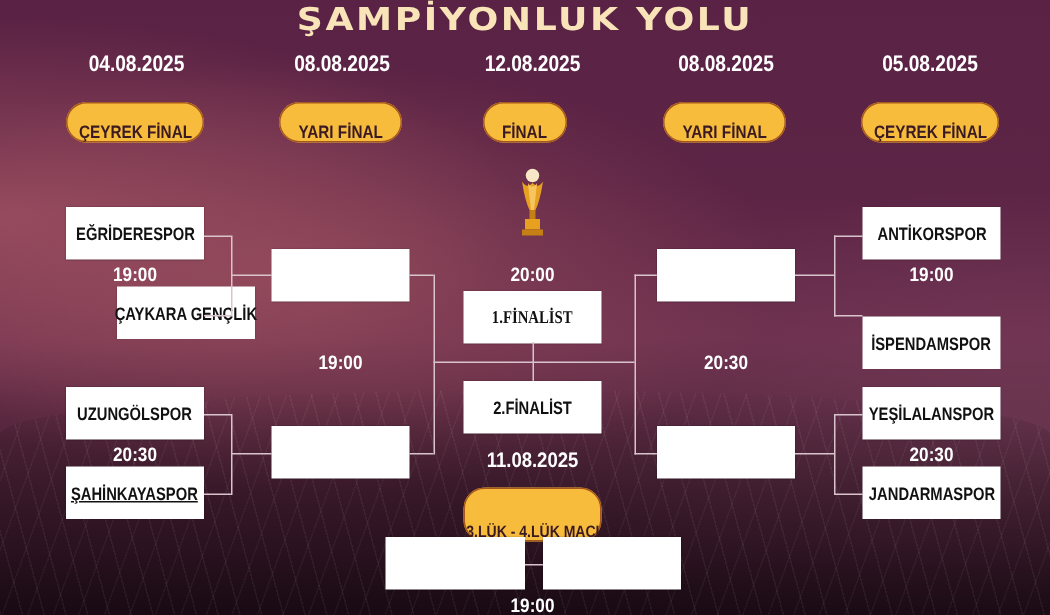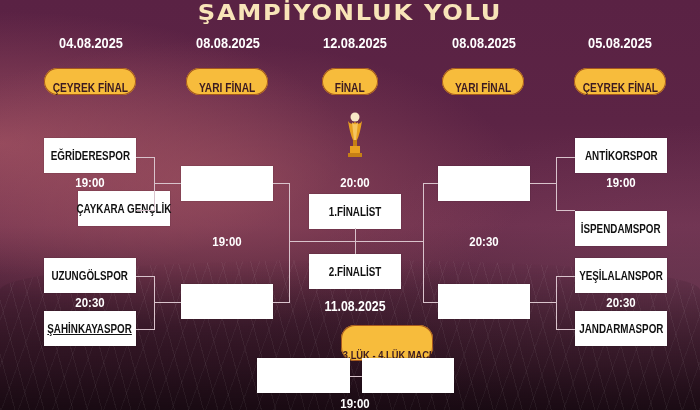--- a/index.html
+++ b/index.html
@@ -127,21 +127,21 @@
 <div class="box" style="left:181px; top:284px;">
     <span></span>
   </div>
 
 <div class="line" style="left:273px; top:183px; width:16px; height:1px;"></div>
 <div class="line" style="left:273px; top:302px; width:16px; height:1px;"></div>
 <div class="line" style="left:289px; top:183px; width:1px; height:120px;"></div>
 <div class="line" style="left:289px; top:241px; width:134px; height:1px;"></div>
 
 <div class="time" style="left:309px; top:175px;">20:00</div>
-<div class="box" style="left:309px; top:194px;">
+<div class="box" style="left:309px; top:194px;font-family:Liberation Serif, serif;">
     <span>1.FİNALİST</span>
   </div>
 <div class="line" style="left:355px; top:228px; width:1px; height:26px;"></div>
 <div class="box" style="left:309px; top:254px;">
     <span>2.FİNALİST</span>
   </div>
 
 <div class="line" style="left:423px; top:183px; width:1px; height:120px;"></div>
 <div class="line" style="left:423px; top:183px; width:15px; height:1px;"></div>
 <div class="line" style="left:423px; top:302px; width:15px; height:1px;"></div>
@@ -174,21 +174,21 @@
 
 <div class="box" style="left:575px; top:258px;">
     <span>YEŞİLALANSPOR</span>
   </div>
 <div class="time" style="left:575px; top:295px;">20:30</div>
 <div class="box" style="left:575px; top:311px;">
     <span>JANDARMASPOR</span>
   </div>
 
 <div class="time" style="left:309px; top:298px; font-size:14px;">11.08.2025</div>
-<div class="pill" style="left:309px; top:325px; height:36px; width:92px; font-size:11px;margin-left:32px;">
+<div class="pill" style="left:309px; top:325px; height:36px; width:92px; font-size:11px;">
     <span>3.LÜK - 4.LÜK MAÇI</span>
   </div>
 <div class="box" style="left:257px; top:358px; width:93px;">
     <span></span>
   </div>
 <div class="line" style="left:350px; top:376px; width:12px; height:1px;"></div>
 <div class="box" style="left:362px; top:358px; width:92px;">
     <span></span>
   </div>
 <div class="time" style="left:309px; top:396px;">19:00</div>

